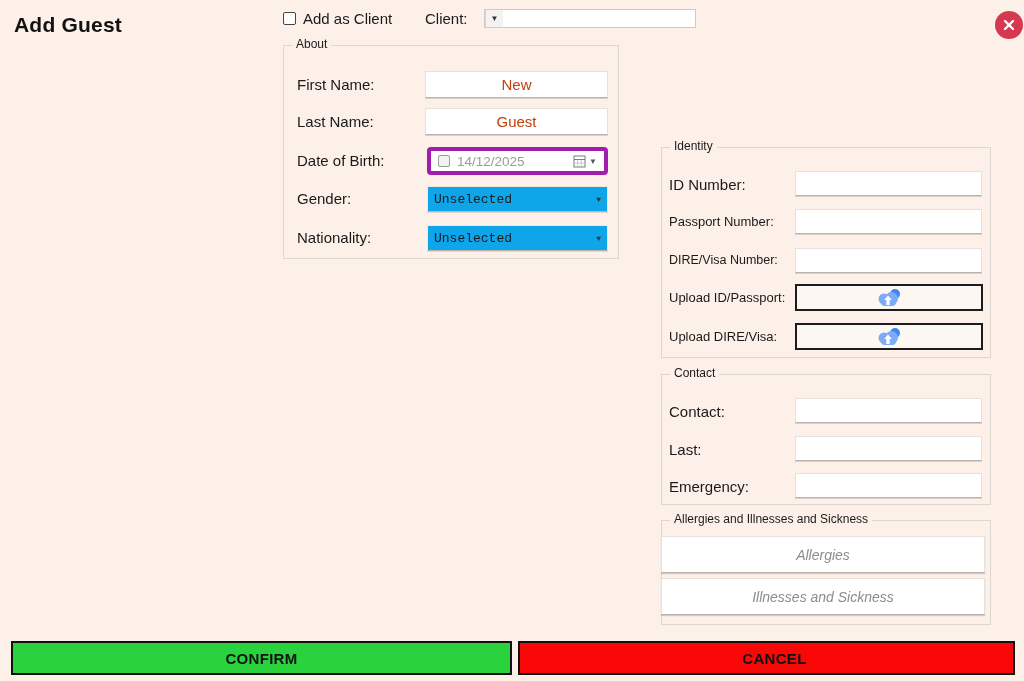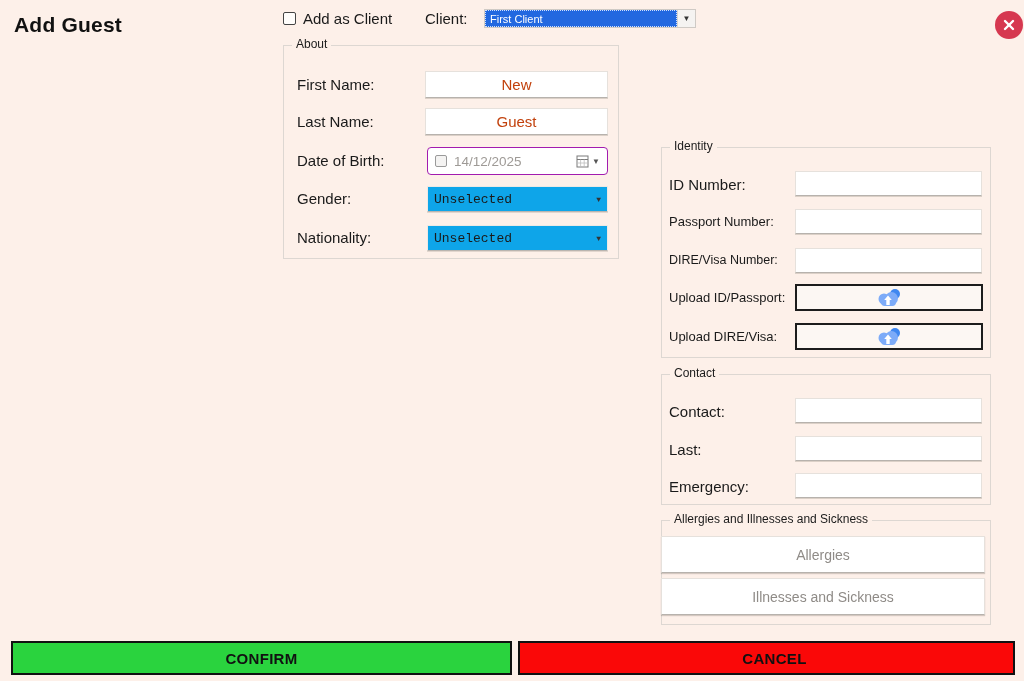--- a/index.html
+++ b/index.html
@@ -86,21 +86,21 @@
     border:1px solid #eee9e4; border-bottom:1px solid #bab5b0;
     box-shadow:0 1px 0 rgba(120,110,100,0.2);
     display:flex; align-items:center; justify-content:space-between;
     padding:0 6px; font-size:13px; color:#1a1a1a;font-family:Liberation Mono, monospace;
   }
   .combo .caret { font-size:8px; color:#333; }
 
   
   .datepicker {
     position:absolute; background:#fff;
-    border:1px solid #a21caf; border-radius:4px;
+    border:4px solid #a21caf; border-radius:4px;
     display:flex; align-items:center; gap:7px; padding:0 7px;
   }
   .datepicker .dchk {
     width:12px; height:12px; border:1px solid #9a9a9a; border-radius:2px;
     background:#f4f3f2;
   }
   .datepicker .dtext { flex:1; font-size:13.5px; color:#9e9a96; }
   .datepicker .cal { display:flex; align-items:center; gap:3px; }
   .datepicker .caret { font-size:8px; color:#555; }
 
@@ -110,21 +110,21 @@
     border:2px solid #1c1c1c;
     display:flex; align-items:center; justify-content:center;
   }
 
   
   .big-tb {
     position:absolute; background:#fff;
     border:1px solid #e6e1dc; border-bottom:1px solid #b7b2ad;
     box-shadow:0 1px 1px rgba(120,110,100,0.3);
     font-family:"Liberation Sans", sans-serif;
-    font-size:14px; color:#1a1a1a; text-align:center;
+    font-size:14px; color:#1a1a1a; text-align:center;font-style:italic;
   }
   .big-tb::placeholder { color:#8f8b87; opacity:1; }
 
   
   .footer-btn {
     position:absolute; top:641px; height:34px;
     border:2px solid #111;
     font-family:"Liberation Sans", sans-serif;
     font-size:15px; font-weight:bold; color:#111;
     display:flex; align-items:center; justify-content:center;
@@ -138,21 +138,20 @@
 
 <div class="abs page-title">Add Guest</div>
 
 <div class="abs chk-row">
   <span class="chk"></span>
   <span class="chk-label">Add as Client</span>
 </div>
 
 <div class="abs client-label">Client:</div>
 <div class="abs client-combo">
-  <div class="sel">First Client</div>
   <div class="arrow-btn">
     <span>▼</span>
   </div>
 </div>
 
 <div class="abs close-btn">
   <svg width="14" height="14" viewBox="0 0 14 14">
     <line x1="3" y1="3" x2="11" y2="11" stroke="#fff" stroke-width="2.4" stroke-linecap="round"></line>
     <line x1="11" y1="3" x2="3" y2="11" stroke="#fff" stroke-width="2.4" stroke-linecap="round"></line>
   </svg>

